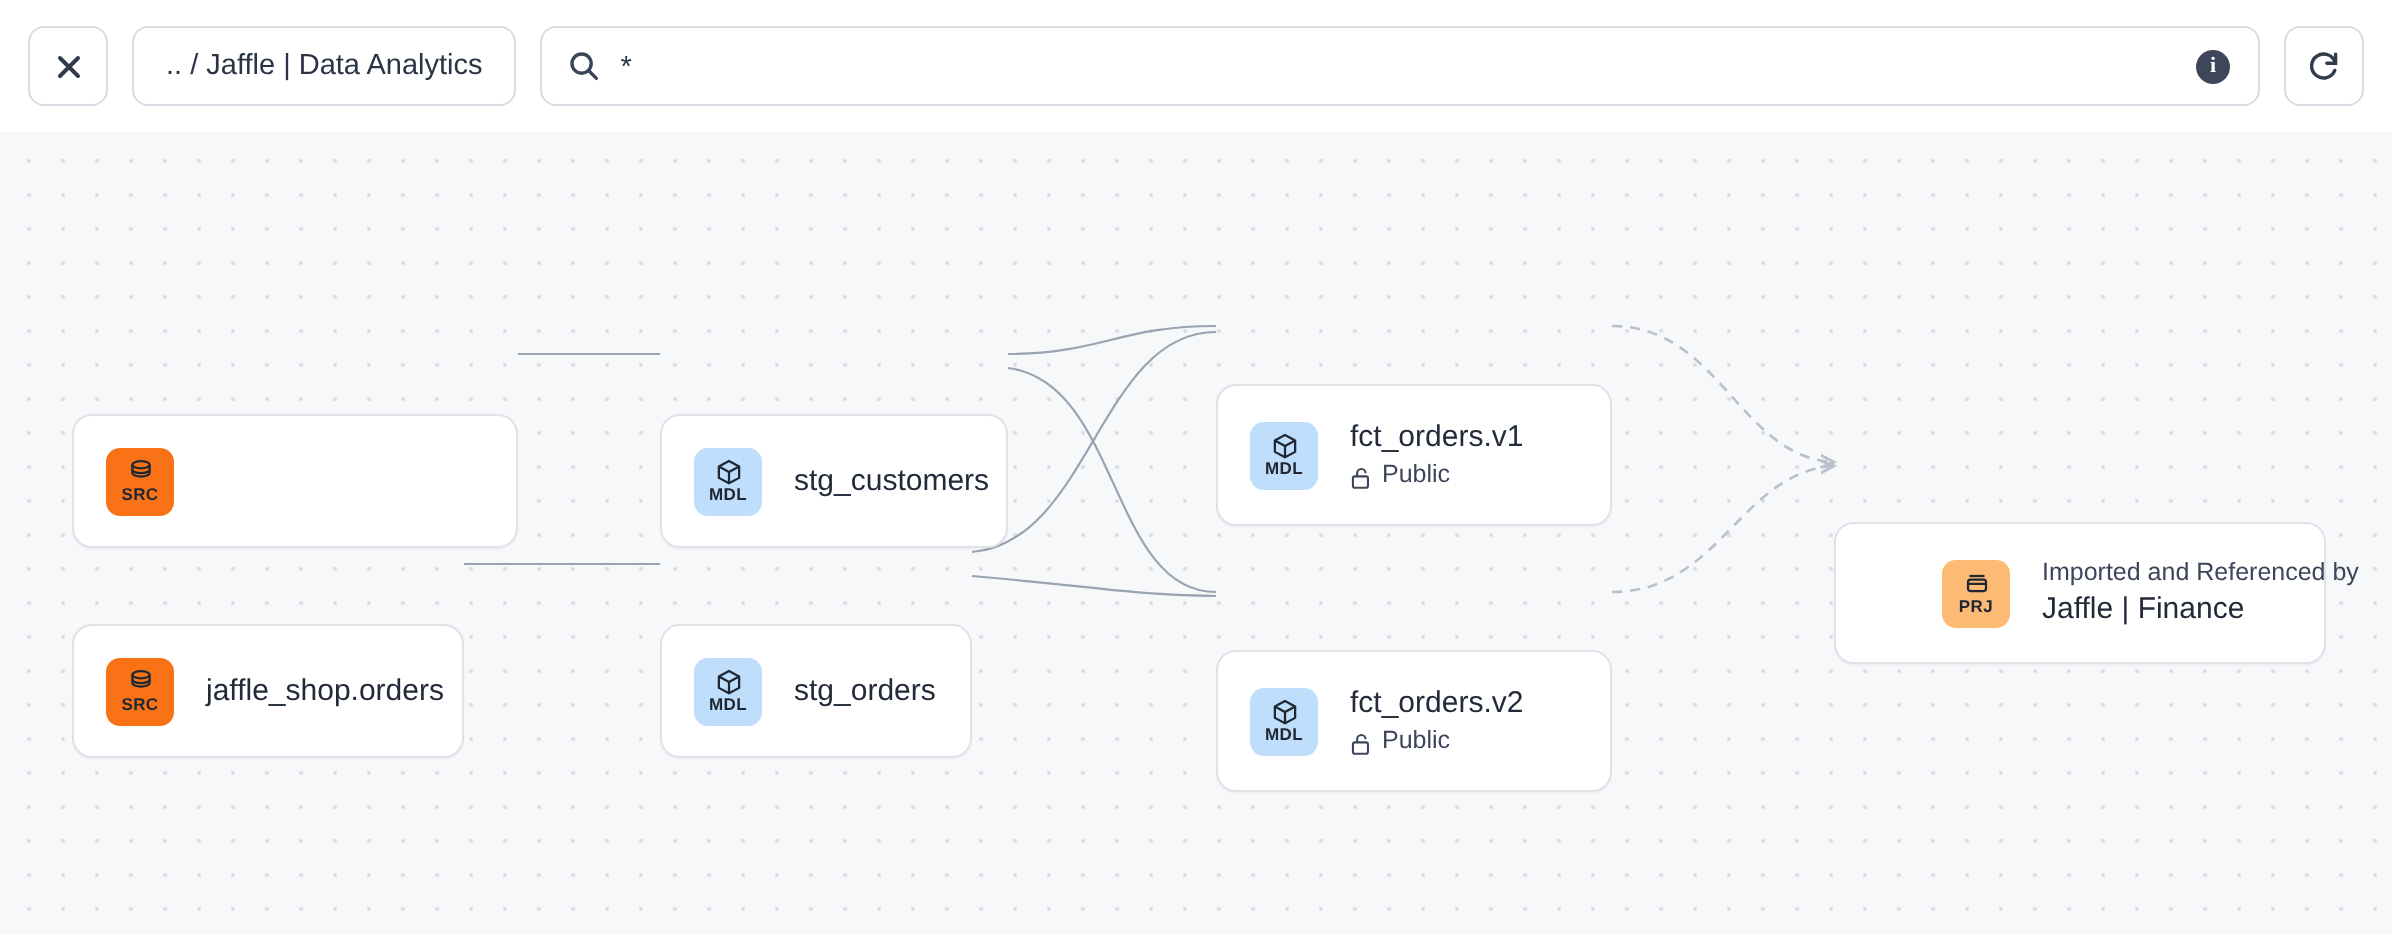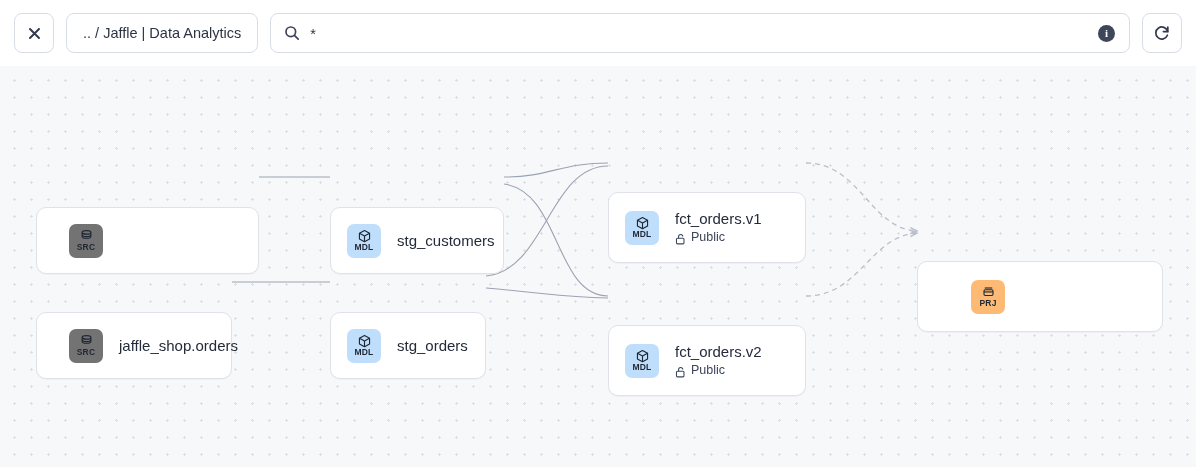--- a/index.html
+++ b/index.html
@@ -143,21 +143,21 @@
     color: #1f2733;
   }
   .badge svg { display:block; margin-bottom: -1px; }
   .badge-label {
     font-size: 8.5px;
     letter-spacing: 0.2px;
     font-weight: 700;
     line-height: 9px;
     color: #1f2733;
   }
-  .badge.src { background: #737373; margin-left: 16px; }
+  .badge.src { background: #f97316; }
   .badge.mdl { background: #bfdefb; }
   .badge.prj { background: #fdba74; margin-left: 37px; }
 
   .node-text { display: flex; flex-direction: column; gap: 3px; min-width: 0; }
   .node-title {
     font-size: 15px;
     color: #232b3a;
     white-space: nowrap;
     line-height: 1.15;
   }
@@ -362,15 +362,19 @@
     <div class="badge prj">
       <span>
         <svg width="15" height="15" viewBox="0 0 16 16" fill="none" stroke="currentColor" stroke-width="1.2" stroke-linejoin="round">
           <path d="M4,3.2 H12"></path>
           <rect x="3.2" y="5.1" width="9.6" height="6.1" rx="1.3"></rect>
           <path d="M3.2,7.4 H12.8"></path>
         </svg>
       </span>
       <span class="badge-label">PRJ</span>
     </div>
+    <div class="node-text">
+      <div class="node-caption">Imported and Referenced by</div>
+      <div class="node-name-strong">Jaffle | Finance</div>
+    </div>
   </div>
 
 </div>
 
 </body></html>

